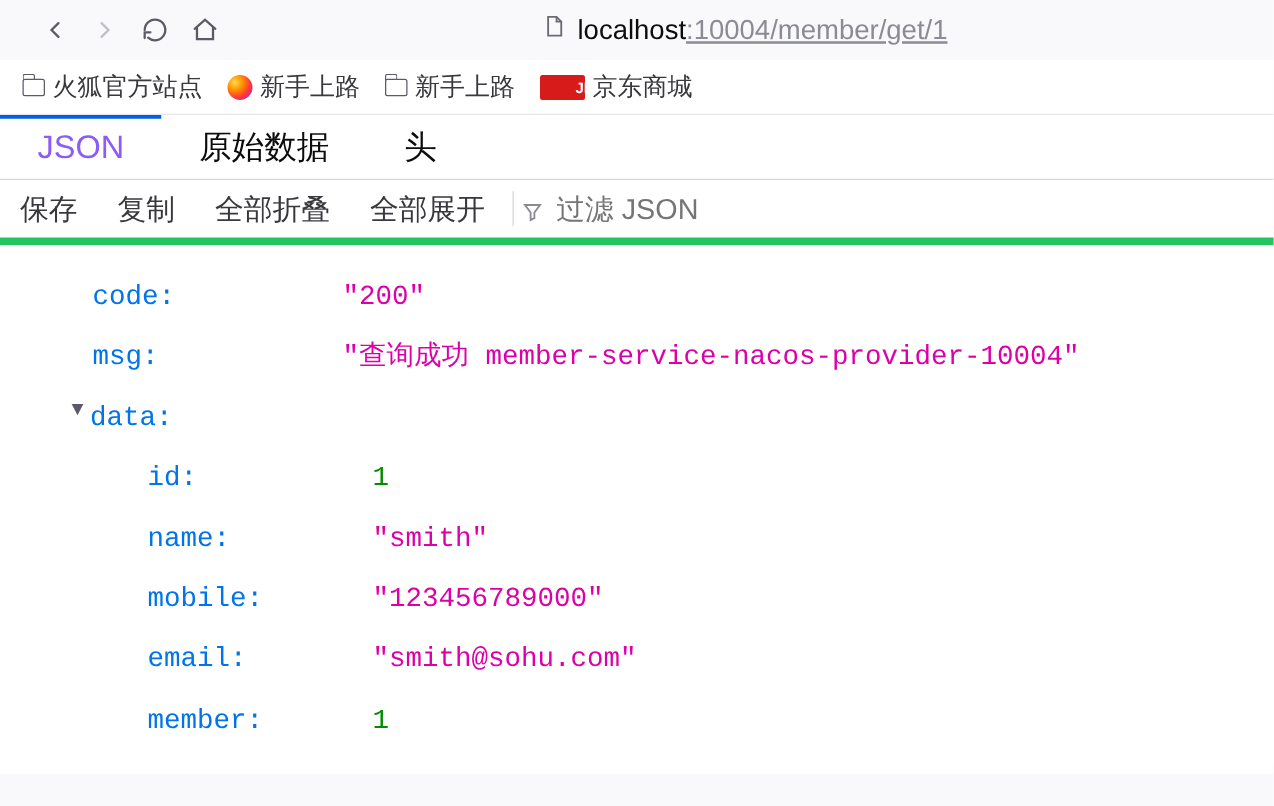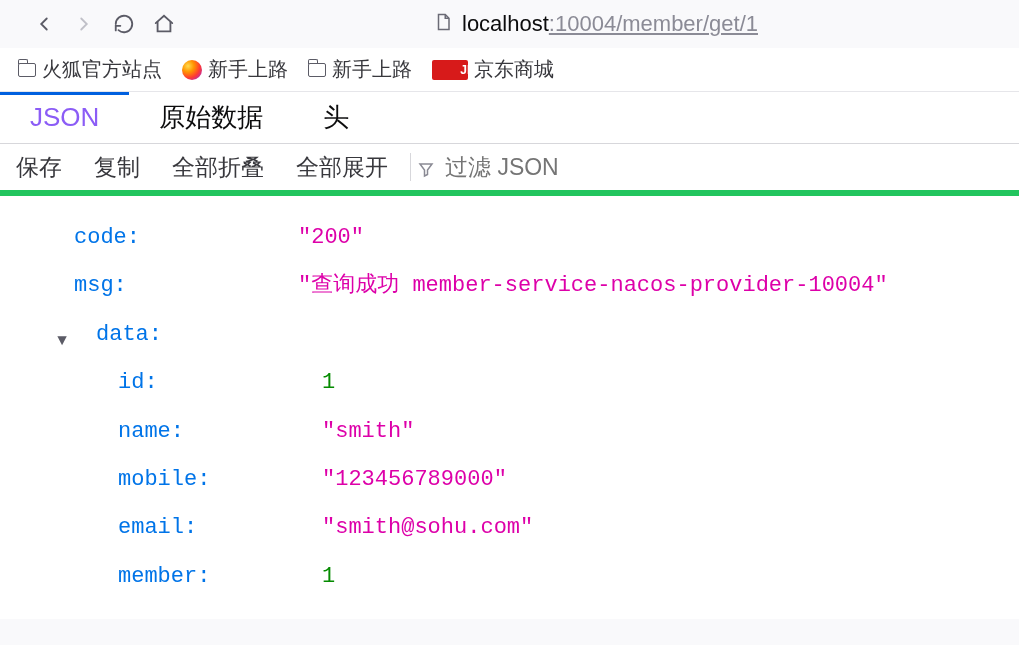--- a/index.html
+++ b/index.html
@@ -122,21 +122,21 @@
       position:relative; margin-right:2px;
     }
     .funnel svg { width:18px; height:18px; stroke:#8a8a94; }
     .json-viewer {
       padding: 18px 30px;
       font-family: "Consolas", "Courier New", monospace;
       font-size: 22px;
       line-height: 2.2;
       background: #fff;
     }
-    .json-row { display:flex; align-items:flex-end;gap:24px; }
+    .json-row { display:flex; align-items:flex-start; }
     .key-col { width: 200px; }
     .key { color:#0074e8; }
     .colon { color:#0074e8; }
     .str-val { color:#dd00a9; }
     .num-val { color:#058b00; }
     .twisty {
       display:inline-block; width:16px; text-align:center;
       color:#5b5b66; font-size:16px; margin-right:2px; margin-left:-20px;
       cursor:pointer;
     }

